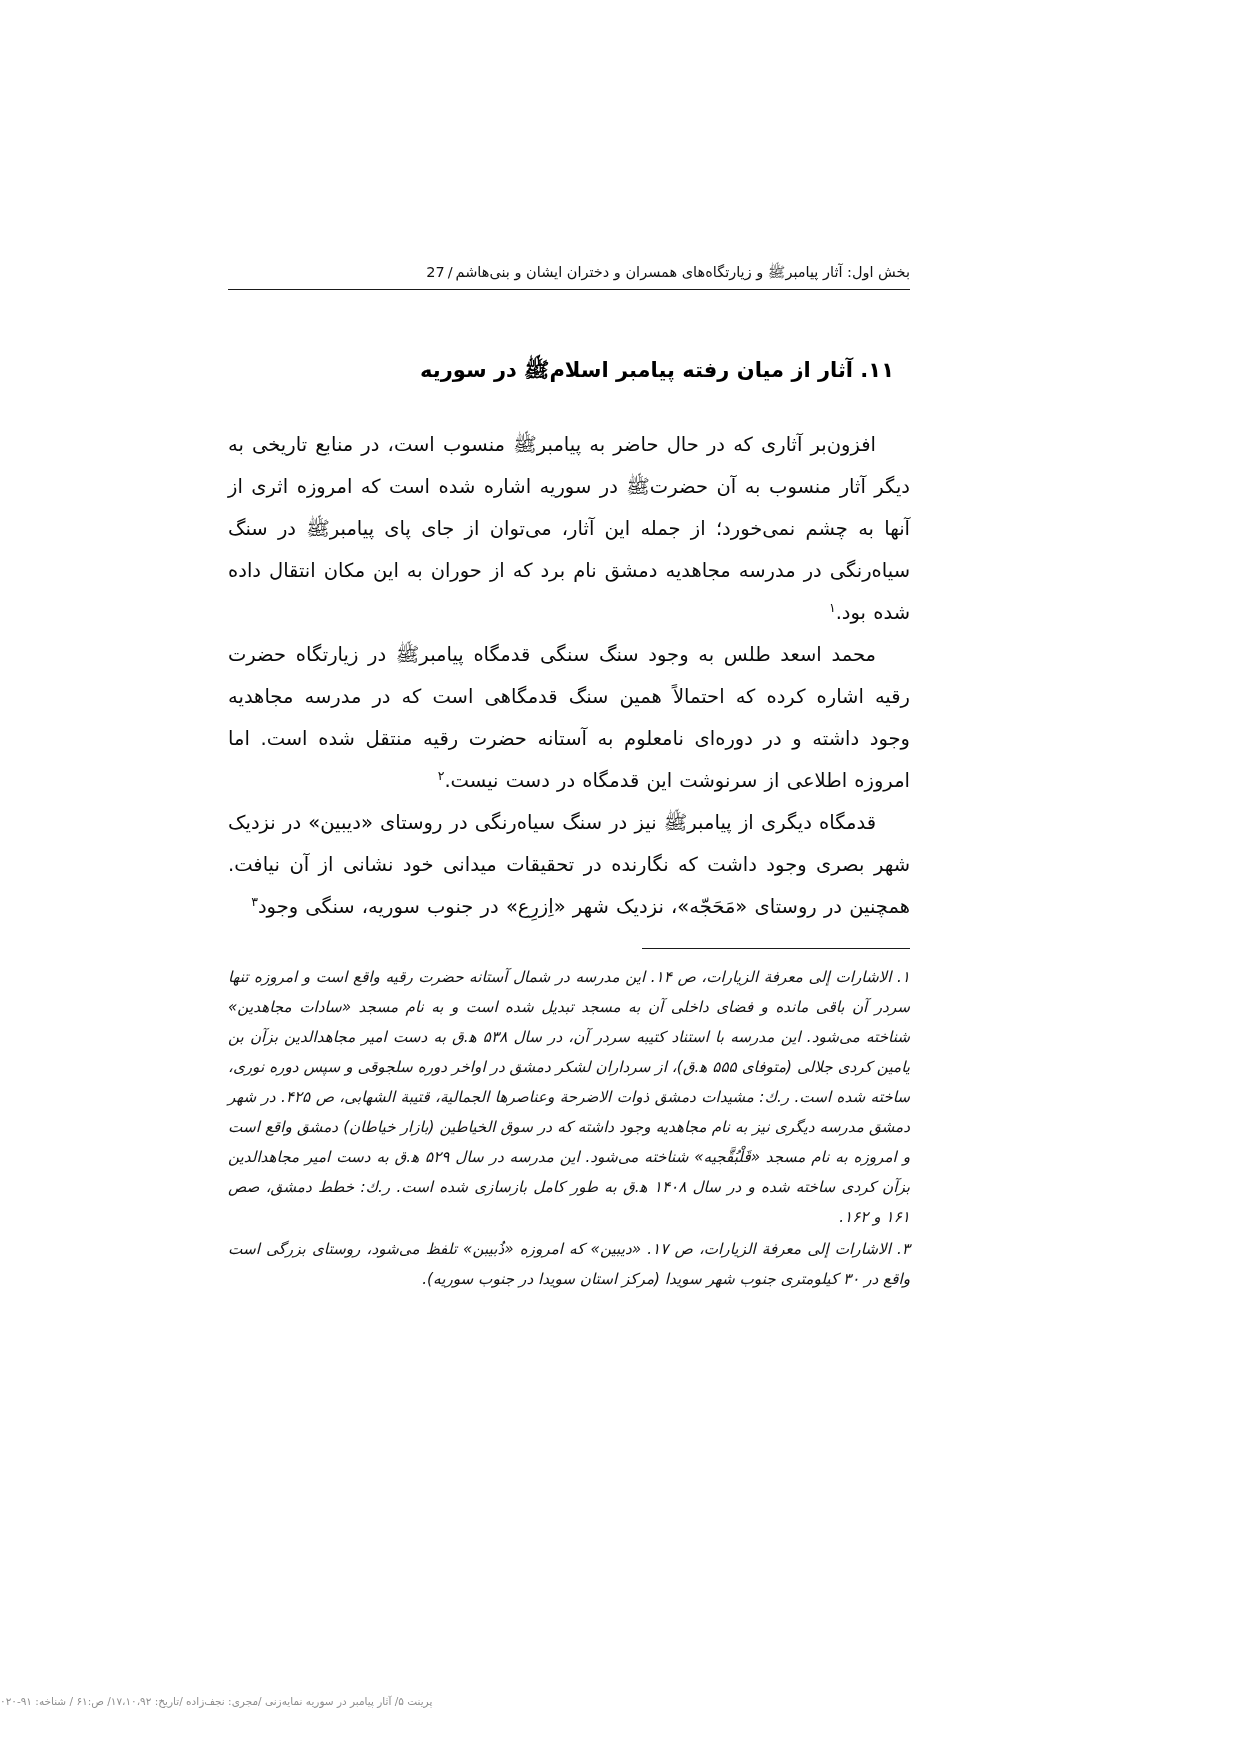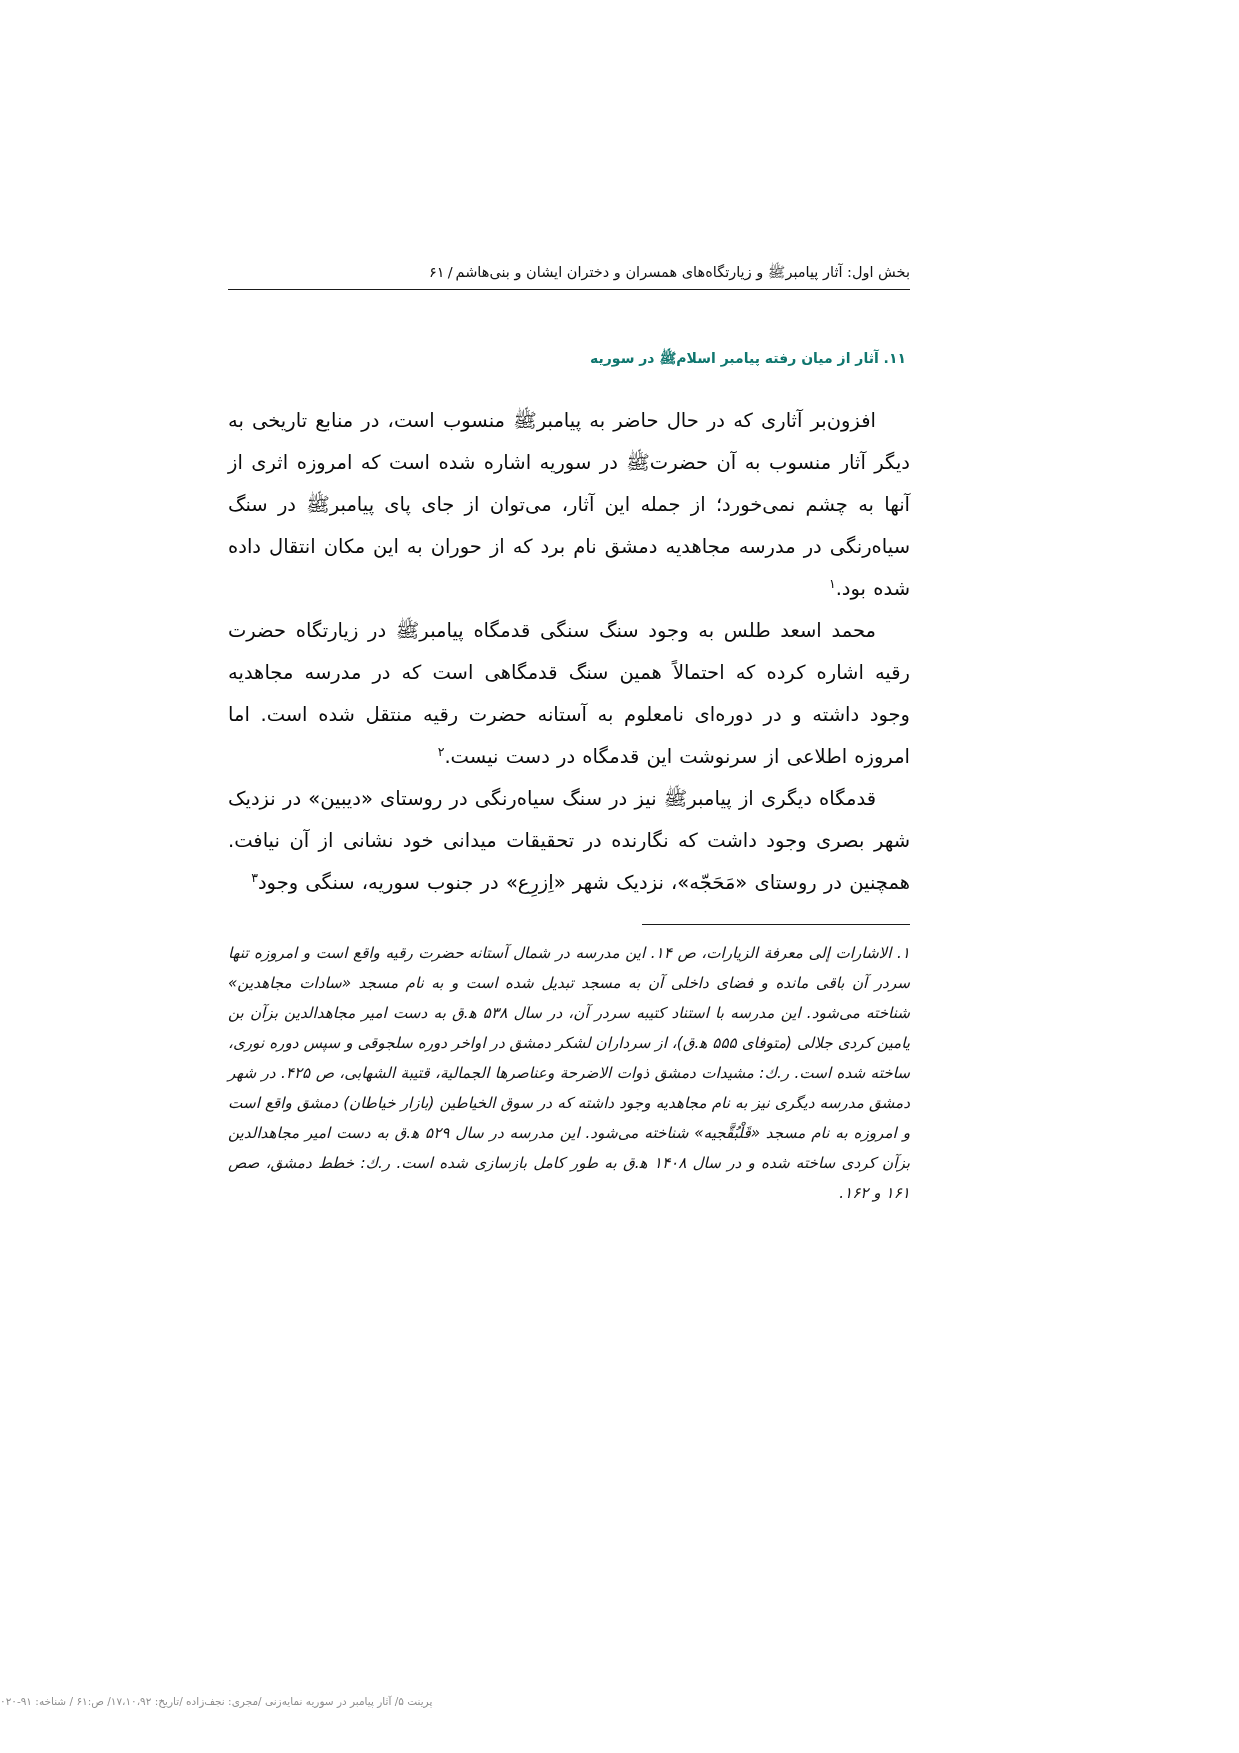--- a/index.html
+++ b/index.html
@@ -52,24 +52,24 @@
     text-indent: 34px;
     word-spacing: 1px;
   }
   .body-par.no-indent { text-indent: 0; }
   .gap-sm { height: 18px; }
   .gap-md { height: 26px; }
 
   .section-heading {
     direction: rtl;
     text-align: right;
-    font-size: 14px;
+    font-size: 21px;
     font-weight: bold;
-    color: #0f766e;
-    margin: 4px;
+    color: #000000;
+    margin: 16px;
     line-height: 40px;
   }
 
   .fn-ref {
     font-size: 12.5px;
     vertical-align: super;
     line-height: 0;
   }
 
   
@@ -111,21 +111,21 @@
   }
 </style>
 </head>
 <body>
 
 <div class="page">
 
   <div class="content">
 
     <div class="running-header">
-      <span>بخش اول: آثار پیامبرﷺ و زیارتگاه‌های همسران و دختران ایشان و بنی‌هاشم</span><span class="sep-slash">/</span><span class="pg">۶۱</span>
+      <span>بخش اول: آثار پیامبرﷺ و زیارتگاه‌های همسران و دختران ایشان و بنی‌هاشم</span><span class="sep-slash">/</span><span class="pg">27</span>
     </div>
 
     <div class="gap-md"></div>
 
 
     <div class="gap-sm"></div>
 
     <h2 class="section-heading">۱۱. آثار از میان رفته پیامبر اسلامﷺ در سوریه</h2>
 
     <div class="gap-sm"></div>
@@ -133,19 +133,20 @@
     <p class="body-par"><span>افزون‌بر آثاری که در حال حاضر به پیامبرﷺ منسوب است، در منابع تاریخی به دیگر آثار منسوب به آن حضرتﷺ در سوریه اشاره شده است که امروزه اثری از آنها به چشم نمی‌خورد؛ از جمله این آثار، می‌توان از جای پای پیامبرﷺ در سنگ سیاه‌رنگی در مدرسه مجاهدیه دمشق نام برد که از حوران به این مکان انتقال داده شده بود.</span><span class="fn-ref">۱</span></p>
 
     <p class="body-par"><span>محمد اسعد طلس به وجود سنگ سنگی قدمگاه پیامبرﷺ در زیارتگاه حضرت رقیه اشاره کرده که احتمالاً همین سنگ قدمگاهی است که در مدرسه مجاهدیه وجود داشته و در دوره‌ای نامعلوم به آستانه حضرت رقیه منتقل شده است. اما امروزه اطلاعی از سرنوشت این قدمگاه در دست نیست.</span><span class="fn-ref">۲</span></p>
 
     <p class="body-par"><span>قدمگاه دیگری از پیامبرﷺ نیز در سنگ سیاه‌رنگی در روستای «دیبین» در نزدیک شهر بصری وجود داشت که نگارنده در تحقیقات میدانی خود نشانی از آن نیافت. همچنین در روستای «مَحَجّه»، نزدیک شهر «اِزرِع» در جنوب سوریه، سنگی وجود</span><span class="fn-ref">۳</span></p>
 
     <div class="footnote-rule"></div>
 
     <div class="footnotes">
       <p class="footnote"><span class="fn-num">۱.</span> <span>الاشارات إلی معرفة الزیارات، ص ۱۴. این مدرسه در شمال آستانه حضرت رقیه واقع است و امروزه تنها سردر آن باقی مانده و فضای داخلی آن به مسجد تبدیل شده است و به نام مسجد «سادات مجاهدین» شناخته می‌شود. این مدرسه با استناد کتیبه سردر آن، در سال ۵۳۸ ه‍.ق به دست امیر مجاهدالدین بزآن بن یامین کردی جلالی (متوفای ۵۵۵ ه‍.ق)، از سرداران لشکر دمشق در اواخر دوره سلجوقی و سپس دوره نوری، ساخته شده است. ر.ك: مشیدات دمشق ذوات الاضرحة وعناصرها الجمالیة، قتیبة الشهابی، ص ۴۲۵. در شهر دمشق مدرسه دیگری نیز به نام مجاهدیه وجود داشته که در سوق الخیاطین (بازار خیاطان) دمشق واقع است و امروزه به نام مسجد «قَلْبُقَّجیه» شناخته می‌شود. این مدرسه در سال ۵۲۹ ه‍.ق به دست امیر مجاهدالدین بزآن کردی ساخته شده و در سال ۱۴۰۸ ه‍.ق به طور کامل بازسازی شده است. ر.ك: خطط دمشق، صص ۱۶۱ و ۱۶۲.</span></p>
+      <p class="footnote"><span class="fn-num">۳.</span> <span>الاشارات إلی معرفة الزیارات، ص ۱۷. «دیبین» که امروزه «ذُبیبن» تلفظ می‌شود، روستای بزرگی است واقع در ۳۰ کیلومتری جنوب شهر سویدا (مرکز استان سویدا در جنوب سوریه).</span></p>
     </div>
 
   </div>
 
   <div class="print-slug">پرینت ۵/ آثار پیامبر در سوریه نمایه‌زنی /مجری: نجف‌زاده /تاریخ: ۱۷،۱۰،۹۲/ ص:۶۱ / شناخه: ۹۱-۰۲۰</div>
 
 </div>
 
 </body></html>

